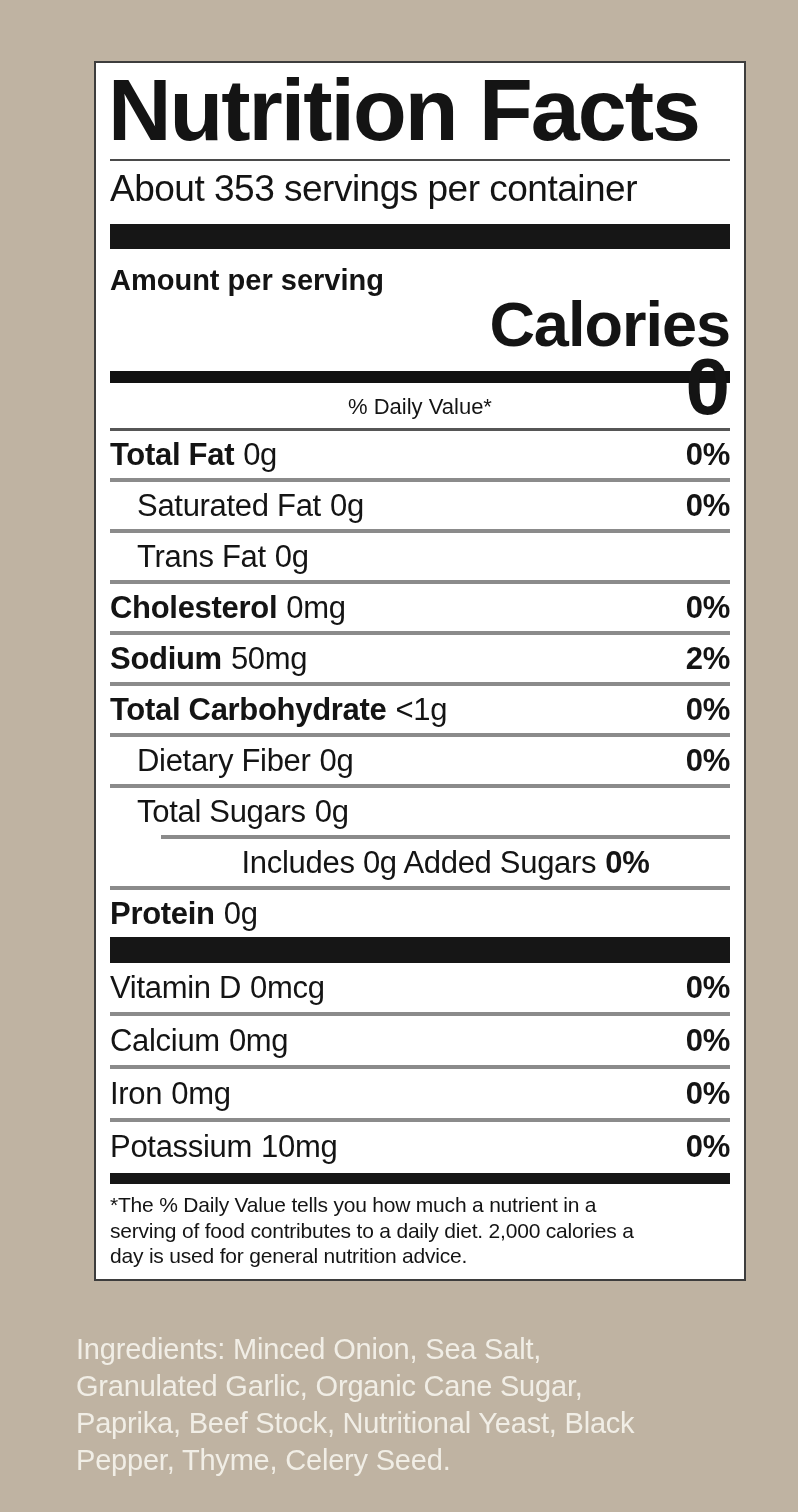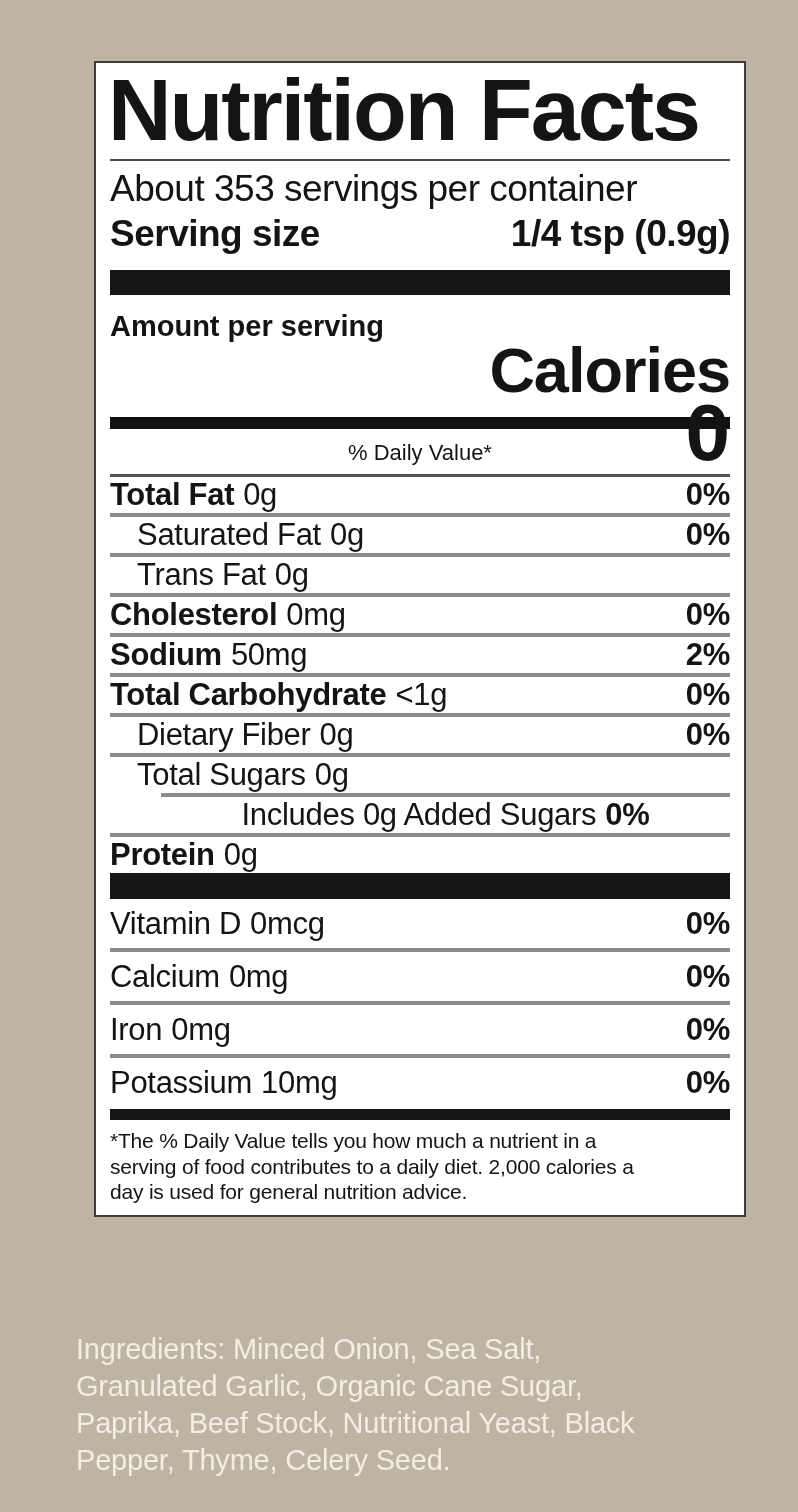--- a/index.html
+++ b/index.html
@@ -81,21 +81,21 @@
     text-align: center;
     line-height: 32px;
     padding: 8px 0 5px 0;
   }
   .rule-dv { height: 3px; background: #565656; }
 
   .row {
     display: flex;
     justify-content: space-between;
     align-items: center;
-    height: 36px;
+    height: 47px;
     font-size: 31px;
     letter-spacing: -0.3px;
   }
   .vit-row { height: 49px; }
   .row .nm { white-space: nowrap; }
   .row .n { margin-right: 9px; }
   .row .fw-b { font-weight: bold; }
   .row .dv { font-weight: bold; }
   .ind1 { padding-left: 27px; }
   .ind2 { padding-left: 51px; justify-content: center; }
@@ -127,24 +127,20 @@
 
 <div class="stage">
 
   <div class="nf-box">
 
     <div class="nf-title">Nutrition Facts</div>
     <div class="rule-thin-dark"></div>
 
     <div class="servings-line">About 353 servings per container</div>
 
-    <div class="serving-row">
-      <span>Serving size</span>
-      <span>1/4 tsp (0.9g)</span>
-    </div>
 
     <div class="bar-xl"></div>
 
     <div class="amount-per-serving">Amount per serving</div>
 
     <div class="calories-row">
       <span class="calories-word">Calories</span>
       <span class="calories-num">0</span>
     </div>
 

